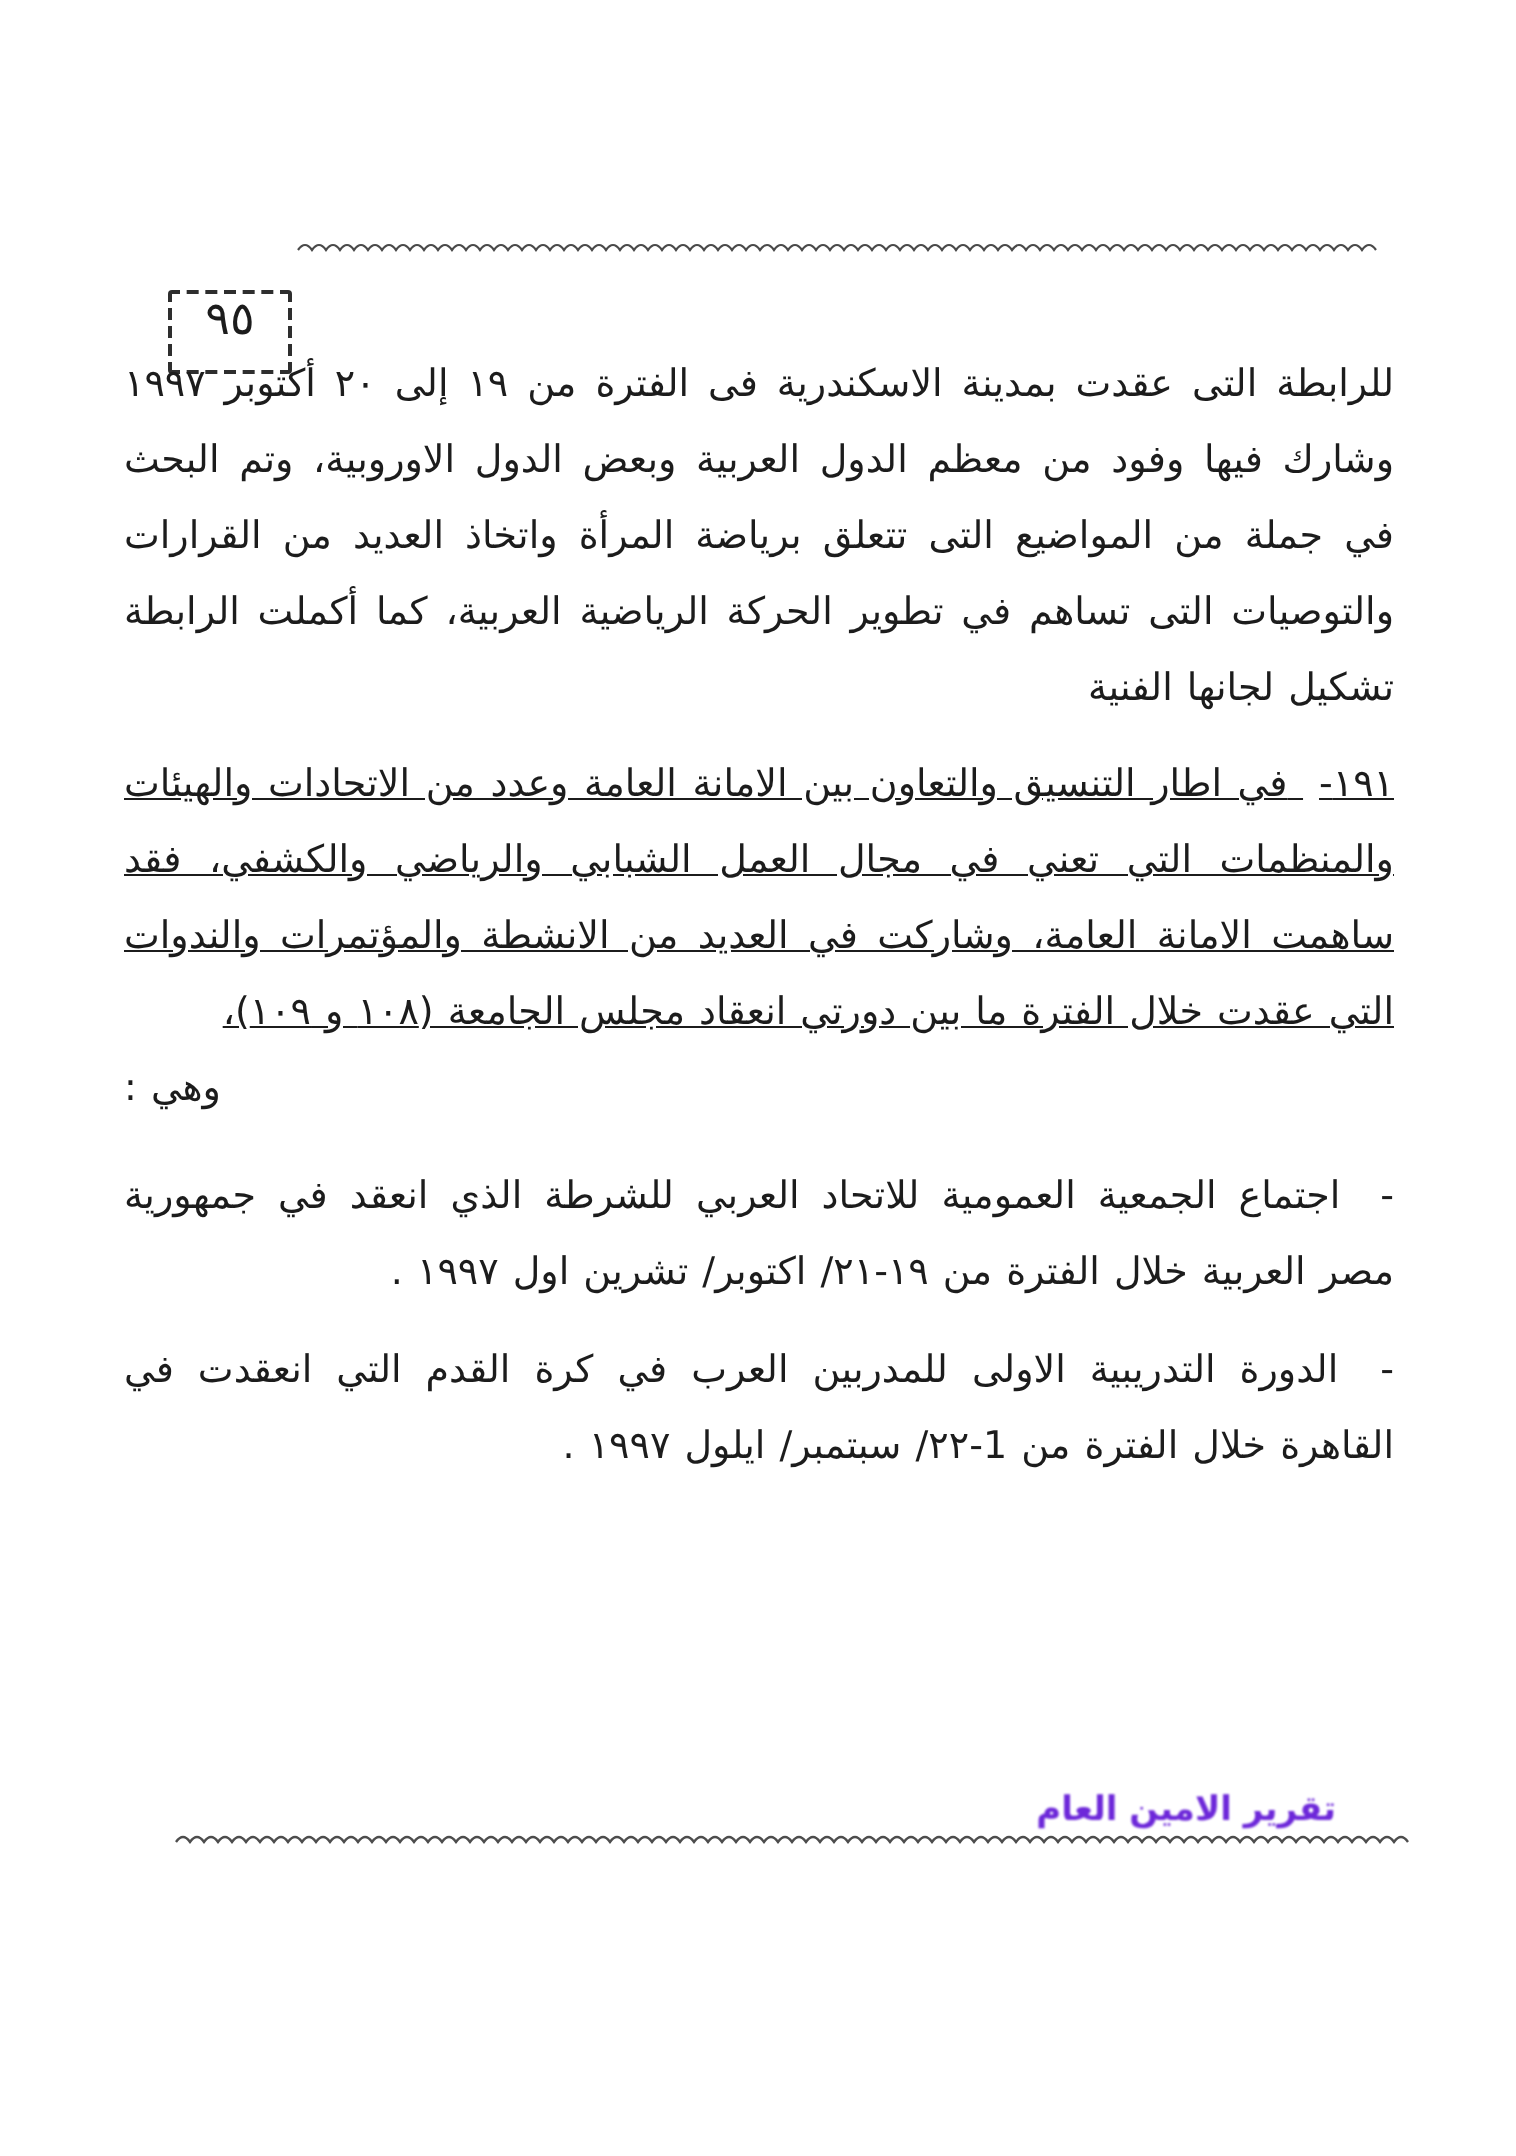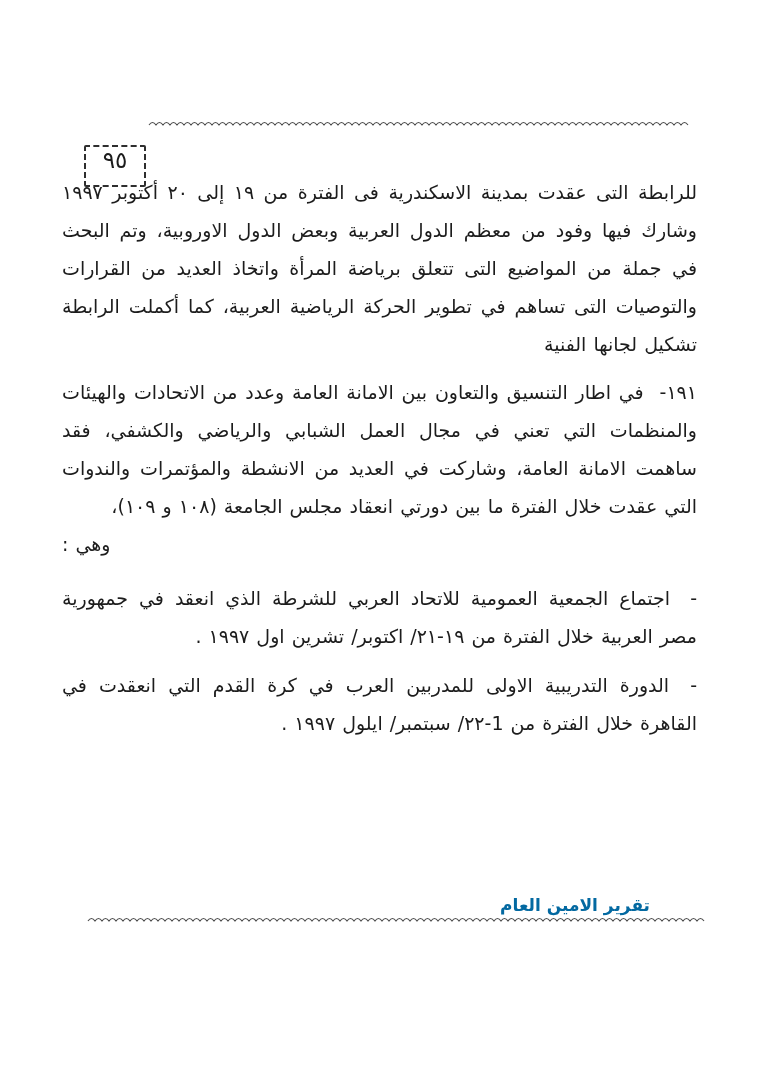--- a/index.html
+++ b/index.html
@@ -21,31 +21,31 @@
   .squiggle{position:absolute;height:9px;overflow:visible;}
 
   
   .content{
     position:absolute;top:173px;left:62px;right:61px;
     direction:rtl;text-align:justify;
     font-size:19px;line-height:38px;color:#1c1c1c;
     word-spacing:1px;
   }
   .paragraph{margin:0 0 10px 0;}
-  .numbered{margin:0;}
+  .numbered{margin:0;text-decoration:underline;}
   .num{margin-left:8px;}
   .tail-line{margin:0 12px 16px 0;text-align:left;}
   .bullet{margin:0 0 11px 0;}
   .bullet .dash{margin-left:9px;}
 
   
   .footer-title{
-    position:absolute;top:895px;right:108px;
+    position:absolute;top:895px;right:90px;
     direction:rtl;font-size:17px;font-weight:700;
-    color:#0369a1;filter:blur(0.4px);
+    color:#6d28d9;filter:blur(0.4px);
     letter-spacing:0;
   }
 </style>
 </head>
 <body>
 
 <div class="page">
 
   <div class="pageno-box">
     <span>٩٥</span>

